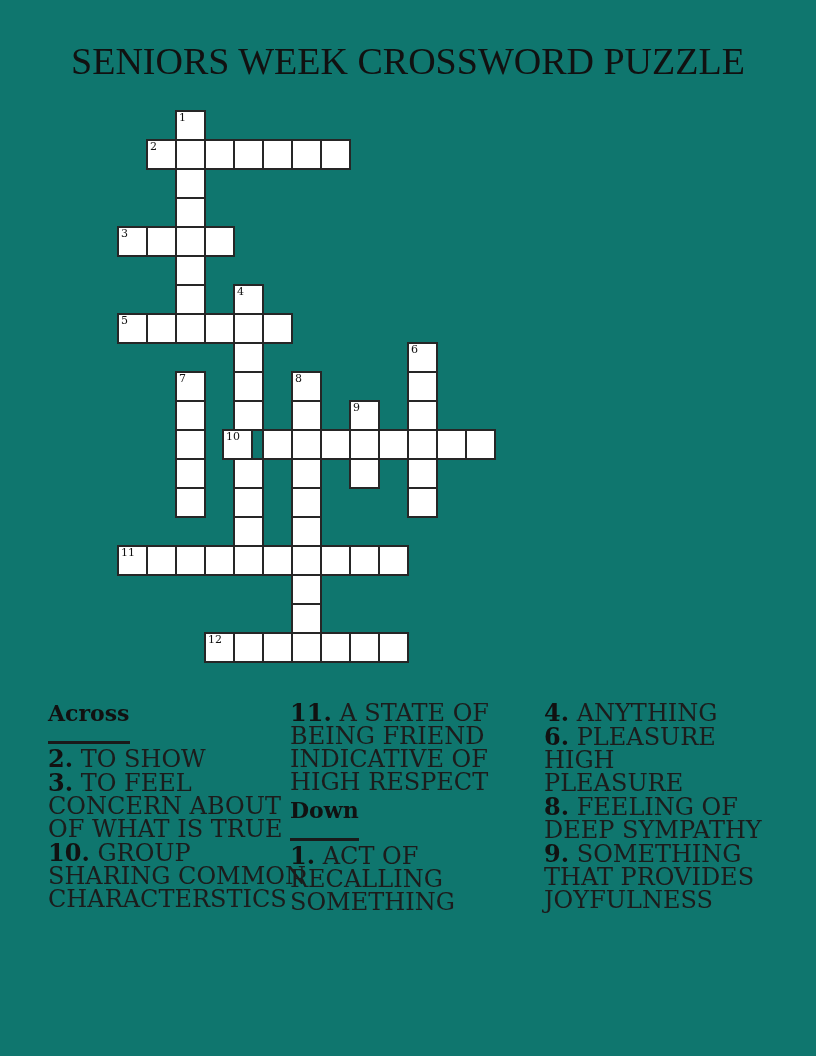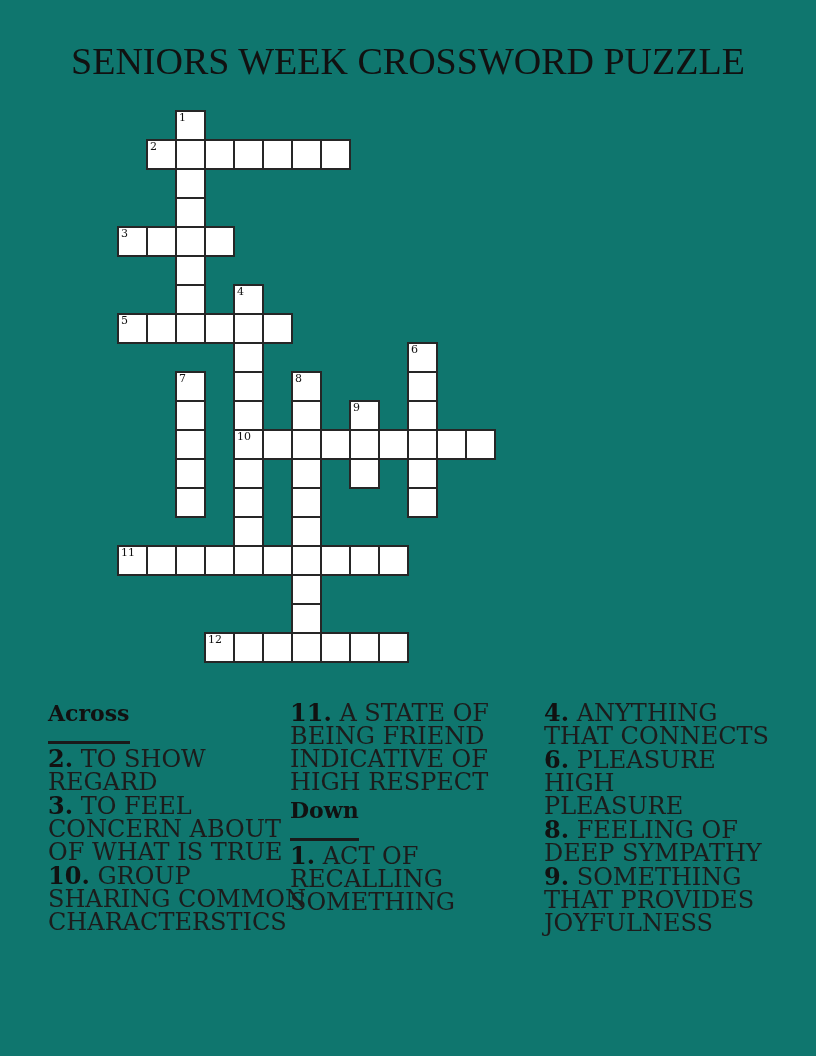--- a/index.html
+++ b/index.html
@@ -63,21 +63,21 @@
       </div>
       <div class="cell" style="left: 29px; top: 116px;"></div>
       <div class="cell" style="left: 87px; top: 116px;"></div>
       <div class="cell" style="left: 116px; top: 174px;">
         <span class="num">4</span>
       </div>
       <div class="cell" style="left: 116px; top: 203px;"></div>
       <div class="cell" style="left: 116px; top: 232px;"></div>
       <div class="cell" style="left: 116px; top: 261px;"></div>
       <div class="cell" style="left: 116px; top: 290px;"></div>
-      <div class="cell" style="left: 116px; top: 319px; text-align: right;">
+      <div class="cell" style="left: 105px; top: 319px; text-align: right;">
         <span class="num">10</span>
       </div>
       <div class="cell" style="left: 116px; top: 348px;"></div>
       <div class="cell" style="left: 116px; top: 377px;"></div>
       <div class="cell" style="left: 116px; top: 406px;"></div>
       <div class="cell" style="left: 116px; top: 435px;"></div>
       <div class="cell" style="left: 0px; top: 203px;">
         <span class="num">5</span>
       </div>
       <div class="cell" style="left: 29px; top: 203px;"></div>
@@ -134,21 +134,20 @@
         <span class="num">12</span>
       </div>
       <div class="cell" style="left: 116px; top: 522px;"></div>
       <div class="cell" style="left: 145px; top: 522px;"></div>
       <div class="cell" style="left: 203px; top: 522px;"></div>
       <div class="cell" style="left: 232px; top: 522px;"></div>
       <div class="cell" style="left: 261px; top: 522px;"></div>
     </div>
   <div class="clue-col" id="cluecol0" style="left:48px;  width:240px"><div class="clue-heading">Across</div><br><div class="clue">
         <div class="clue-line"><span class="clue-num">2.</span> TO SHOW</div>
-        <div class="clue-line">REGARD</div>
       </div><div class="clue">
         <div class="clue-line"><span class="clue-num">3.</span> TO FEEL</div>
         <div class="clue-line">CONCERN ABOUT</div>
       </div><div class="clue">
         <div class="clue-line">OF WHAT IS TRUE</div>
       </div><div class="clue">
         <div class="clue-line"><span class="clue-num">10.</span> GROUP</div>
         <div class="clue-line">SHARING COMMON</div>
         <div class="clue-line">CHARACTERSTICS</div>
       </div></div>
@@ -159,21 +158,20 @@
         <div class="clue-line">INDICATIVE OF</div>
         <div class="clue-line">HIGH RESPECT</div>
       </div><div class="clue-heading mid">Down</div><br><div class="clue">
         <div class="clue-line"><span class="clue-num">1.</span> ACT OF</div>
         <div class="clue-line">RECALLING</div>
         <div class="clue-line">SOMETHING</div>
       </div></div>
   <div class="clue-col" id="cluecol2" style="left:544px; width:215px">
       <div class="clue">
         <div class="clue-line"><span class="clue-num">4.</span> ANYTHING</div>
-        <div class="clue-line">THAT CONNECTS</div>
       </div>
       <div class="clue">
         <div class="clue-line"><span class="clue-num">6.</span> PLEASURE</div>
         <div class="clue-line">HIGH</div>
       </div>
       <div class="clue">
         <div class="clue-line">PLEASURE</div>
       </div>
       <div class="clue">
         <div class="clue-line"><span class="clue-num">8.</span> FEELING OF</div>

